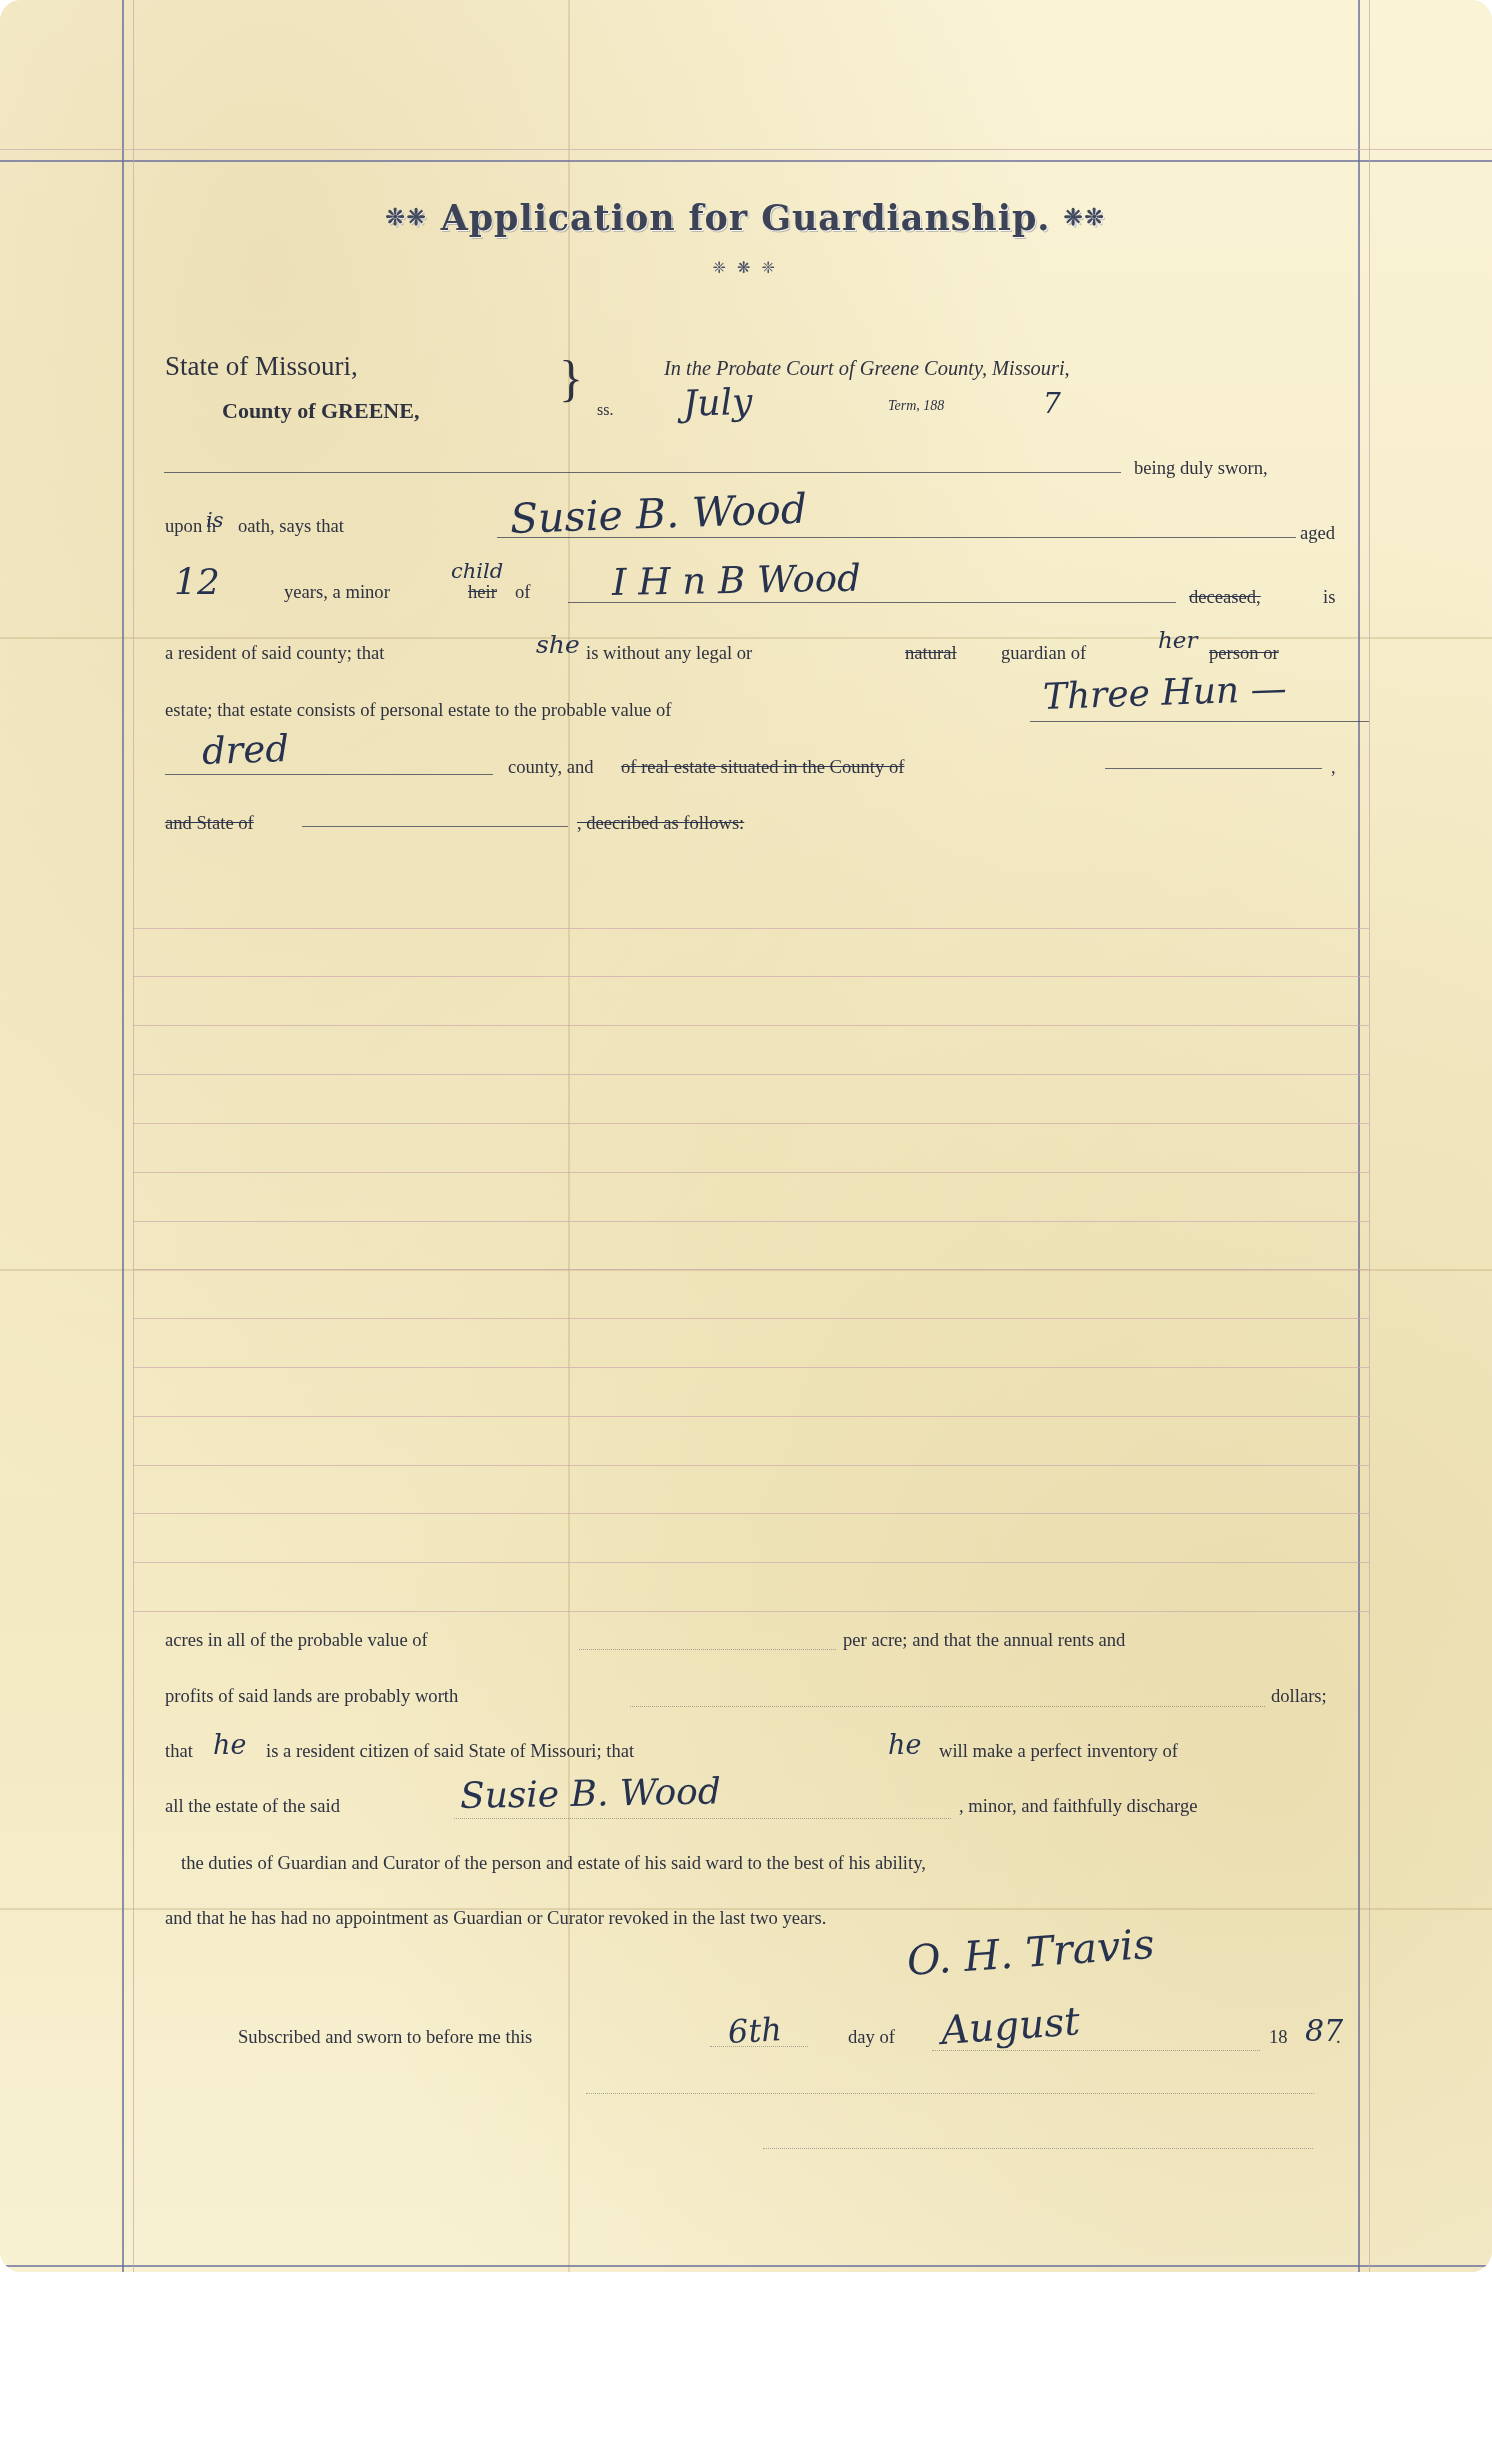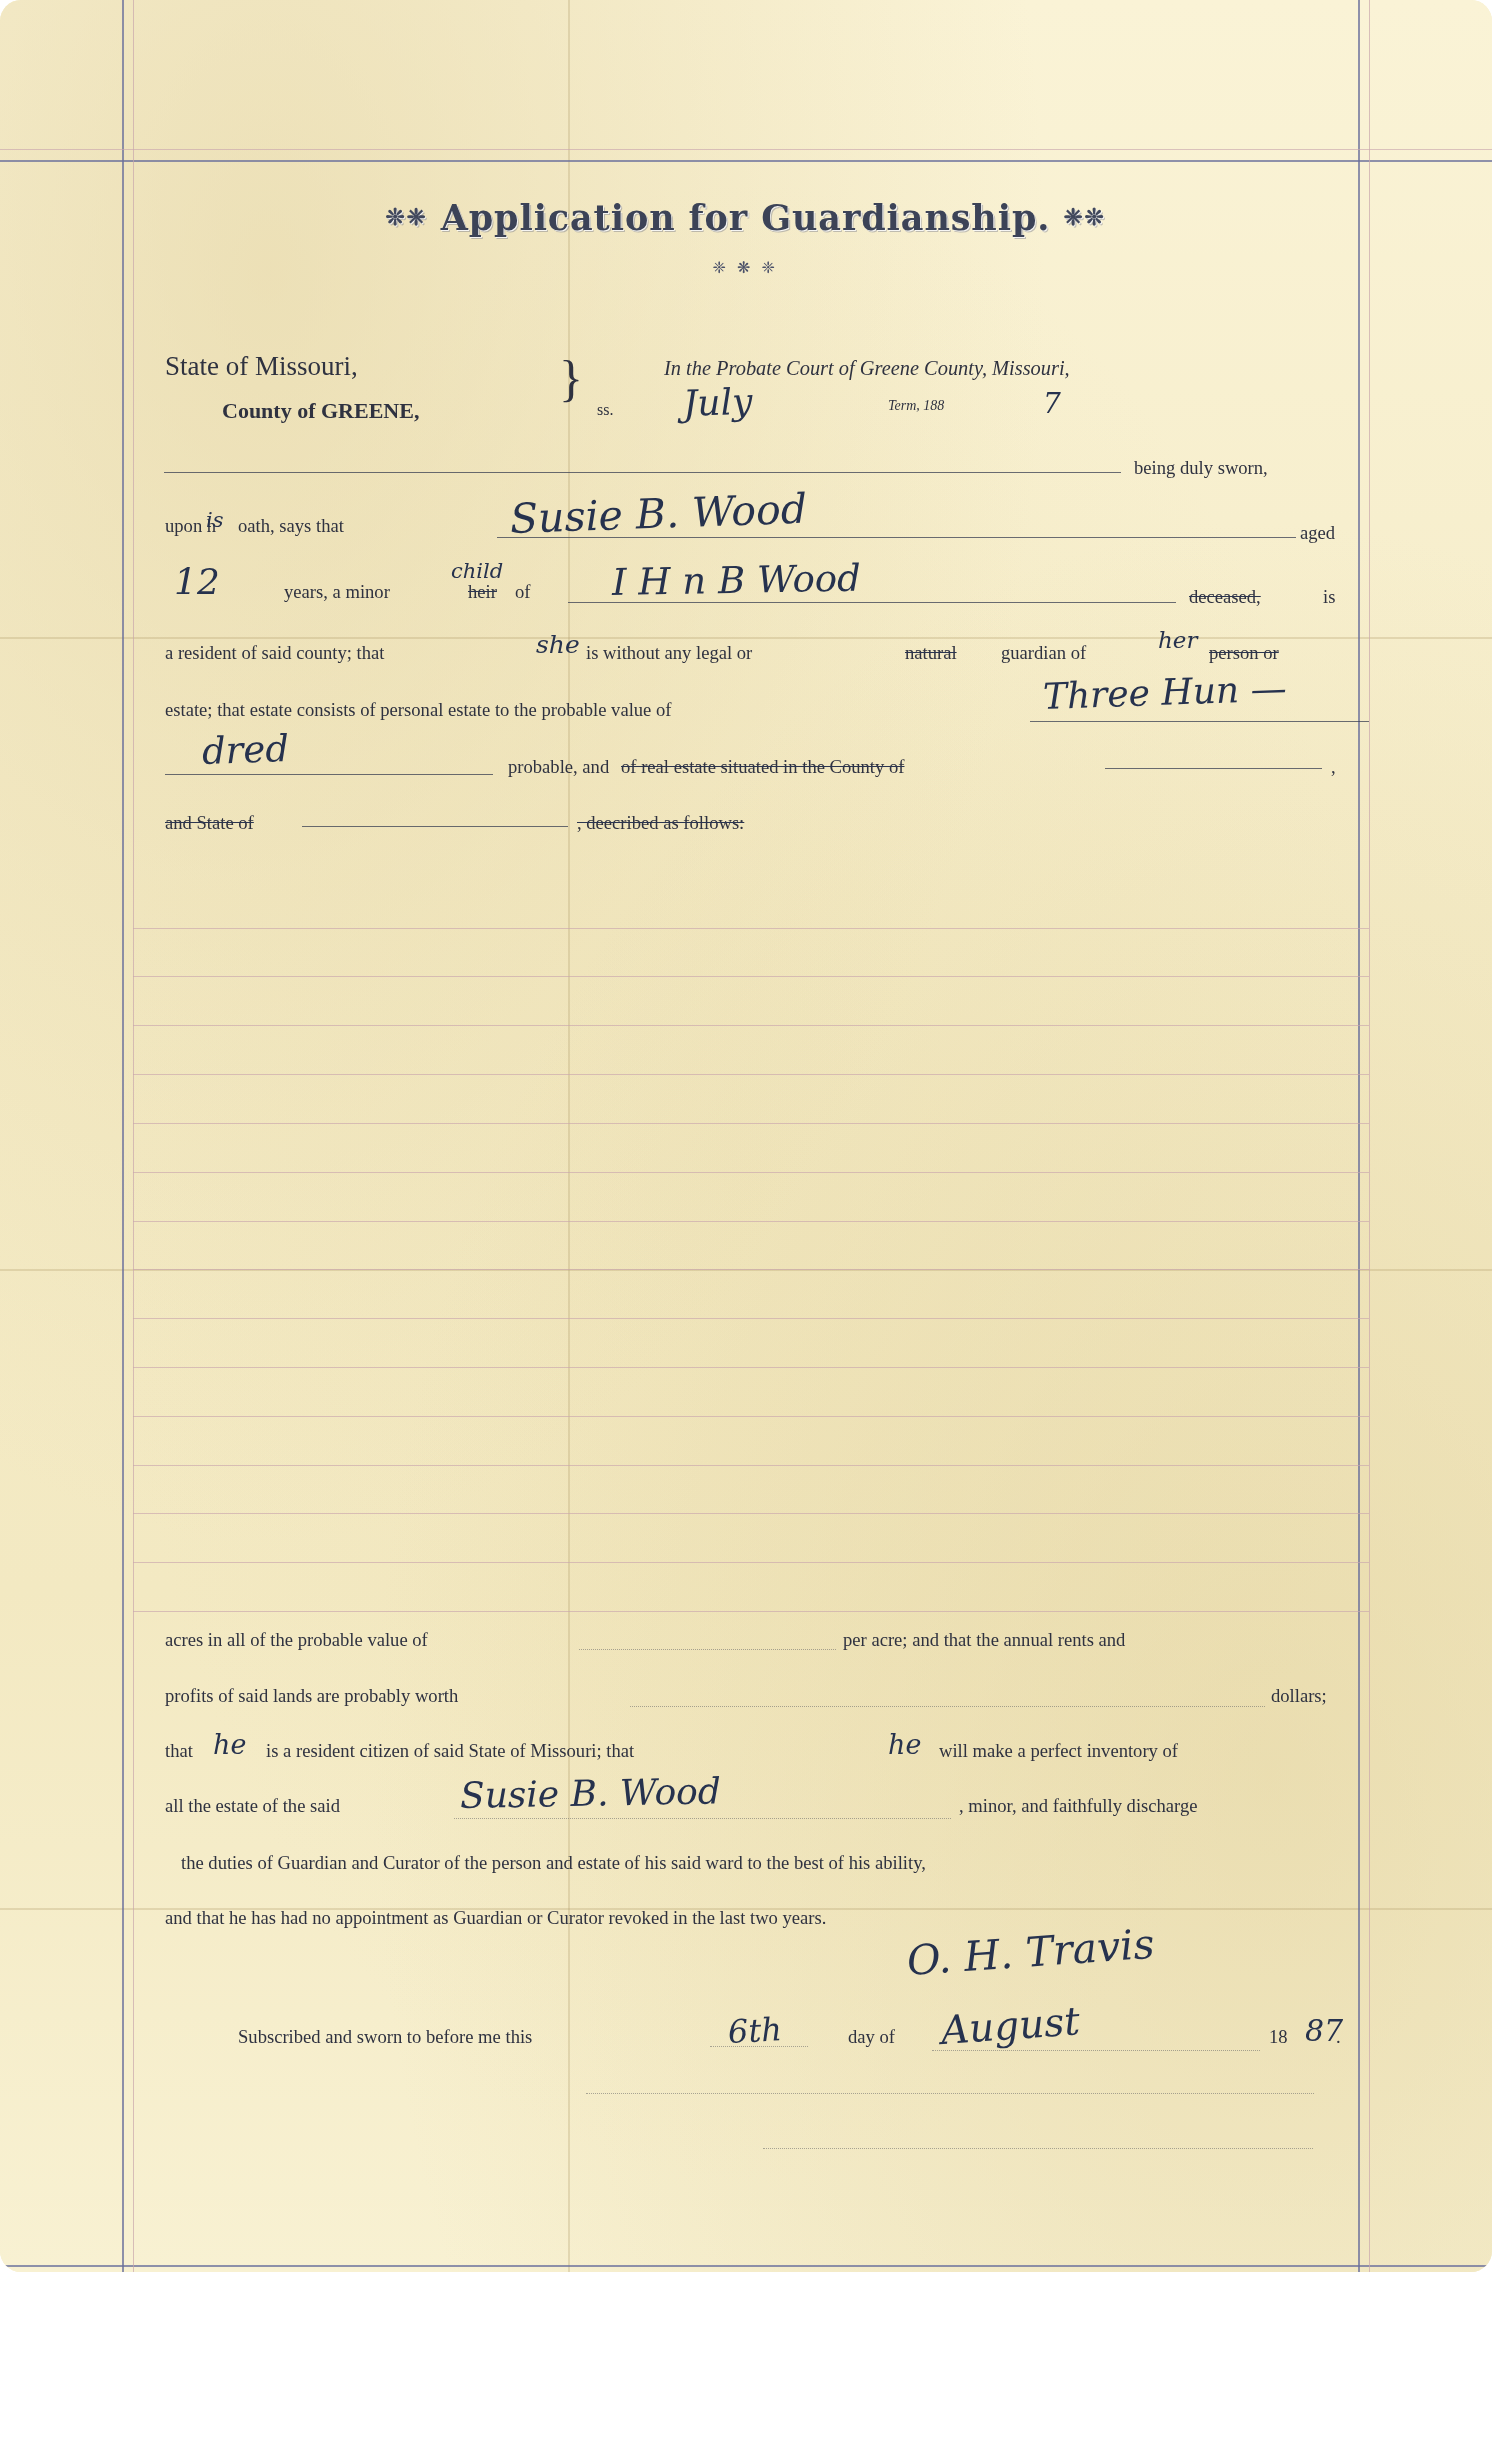--- a/index.html
+++ b/index.html
@@ -223,21 +223,21 @@
     <div class="ft" style="left:1001px; top:642px;">guardian  of</div>
     <div class="hw" style="left:1158px; top:627px; font-size:23px;">her</div>
     <div class="ft strike" style="left:1209px; top:642px;">person or</div>
 
     <div class="ft" style="left:165px; top:699px;">estate;  that  estate  consists  of  personal  estate  to  the  probable  value  of</div>
     <div class="hw" style="left:1043px; top:676px; font-size:36px; transform:rotate(-2deg);">Three Hun —</div>
     <div class="solidline" style="left:1030px; top:721px; width:339px;"></div>
 
     <div class="hw" style="left:202px; top:730px; font-size:37px; transform:rotate(-2deg);">dred</div>
     <div class="solidline" style="left:165px; top:774px; width:328px;"></div>
-    <div class="ft" style="left:508px; top:756px;">probable, and</div>
+    <div class="ft" style="left:508px; top:756px;">county, and</div>
     <div class="ft strike" style="left:621px; top:756px;">of real estate situated in the County of</div>
     <div class="solidline" style="left:1105px; top:768px; width:217px;"></div>
     <div class="ft" style="left:1331px; top:756px;">,</div>
 
     <div class="ft strike" style="left:165px; top:812px;">and State of</div>
     <div class="solidline" style="left:302px; top:826px; width:266px;"></div>
     <div class="ft strike" style="left:577px; top:812px;">, deecribed as follows:</div>
 
     <div class="ft" style="left:165px; top:1629px;">acres  in  all  of  the  probable  value  of</div>
     <div class="dotline" style="left:579px; top:1649px; width:257px;"></div>

